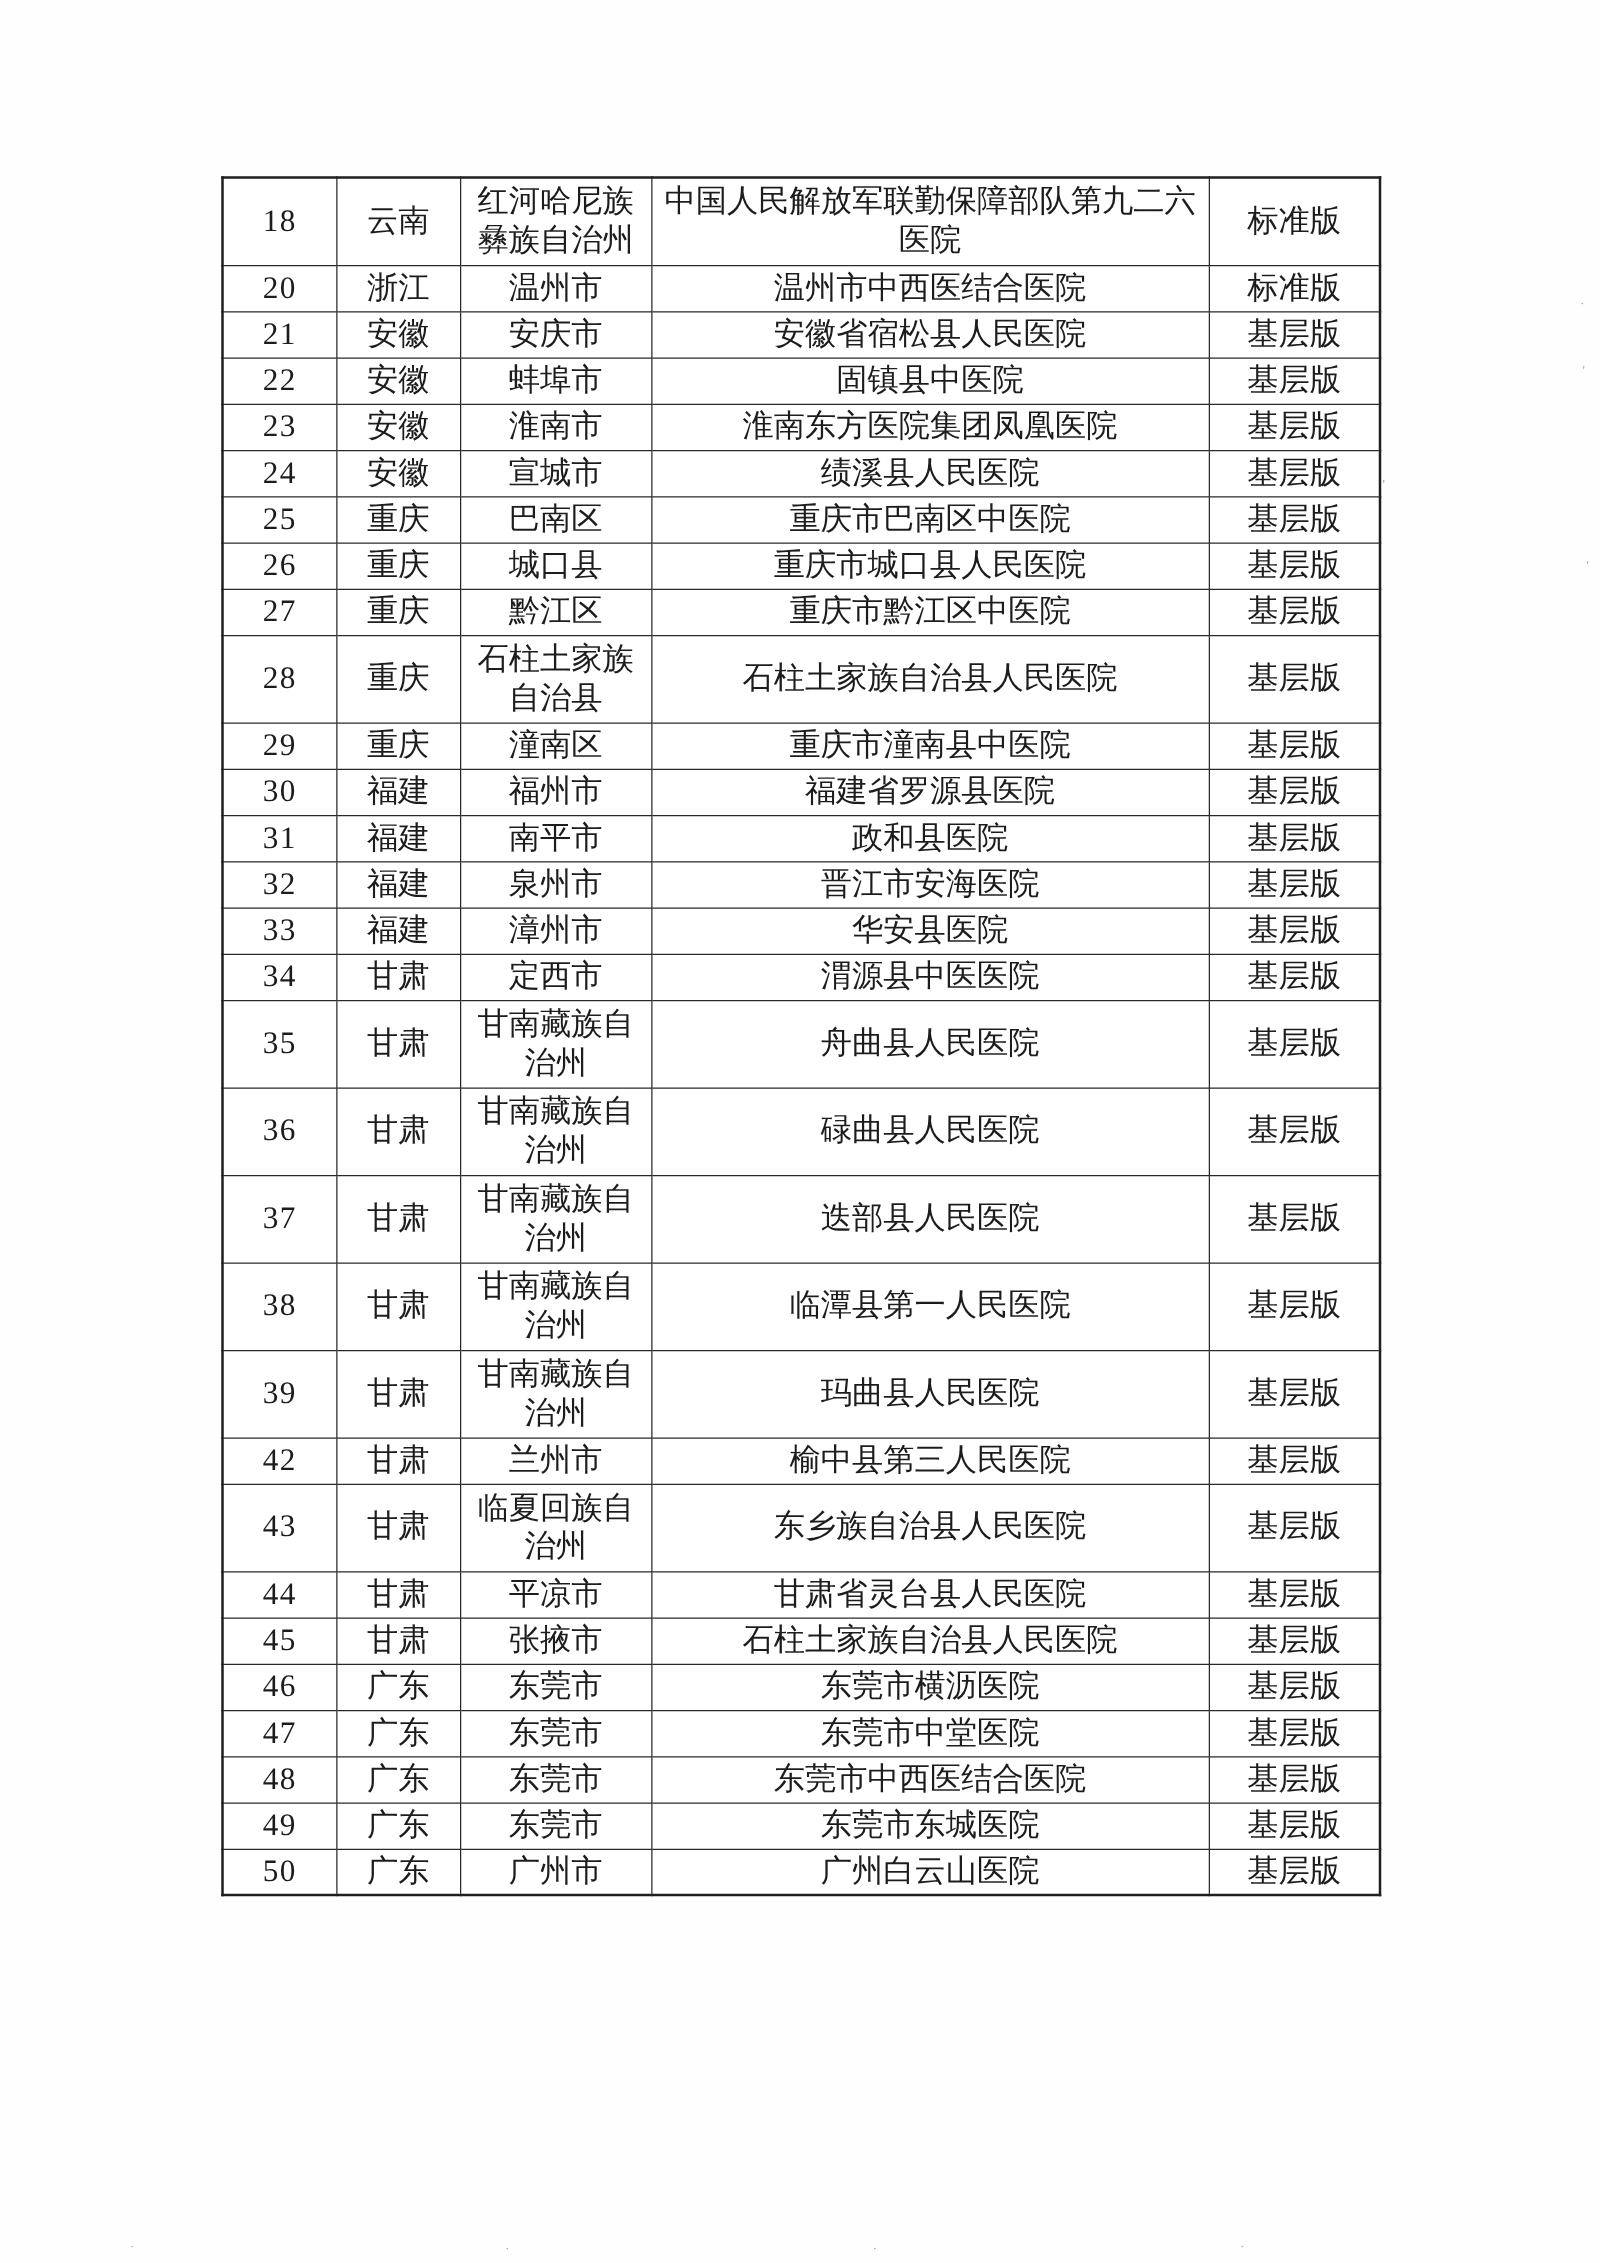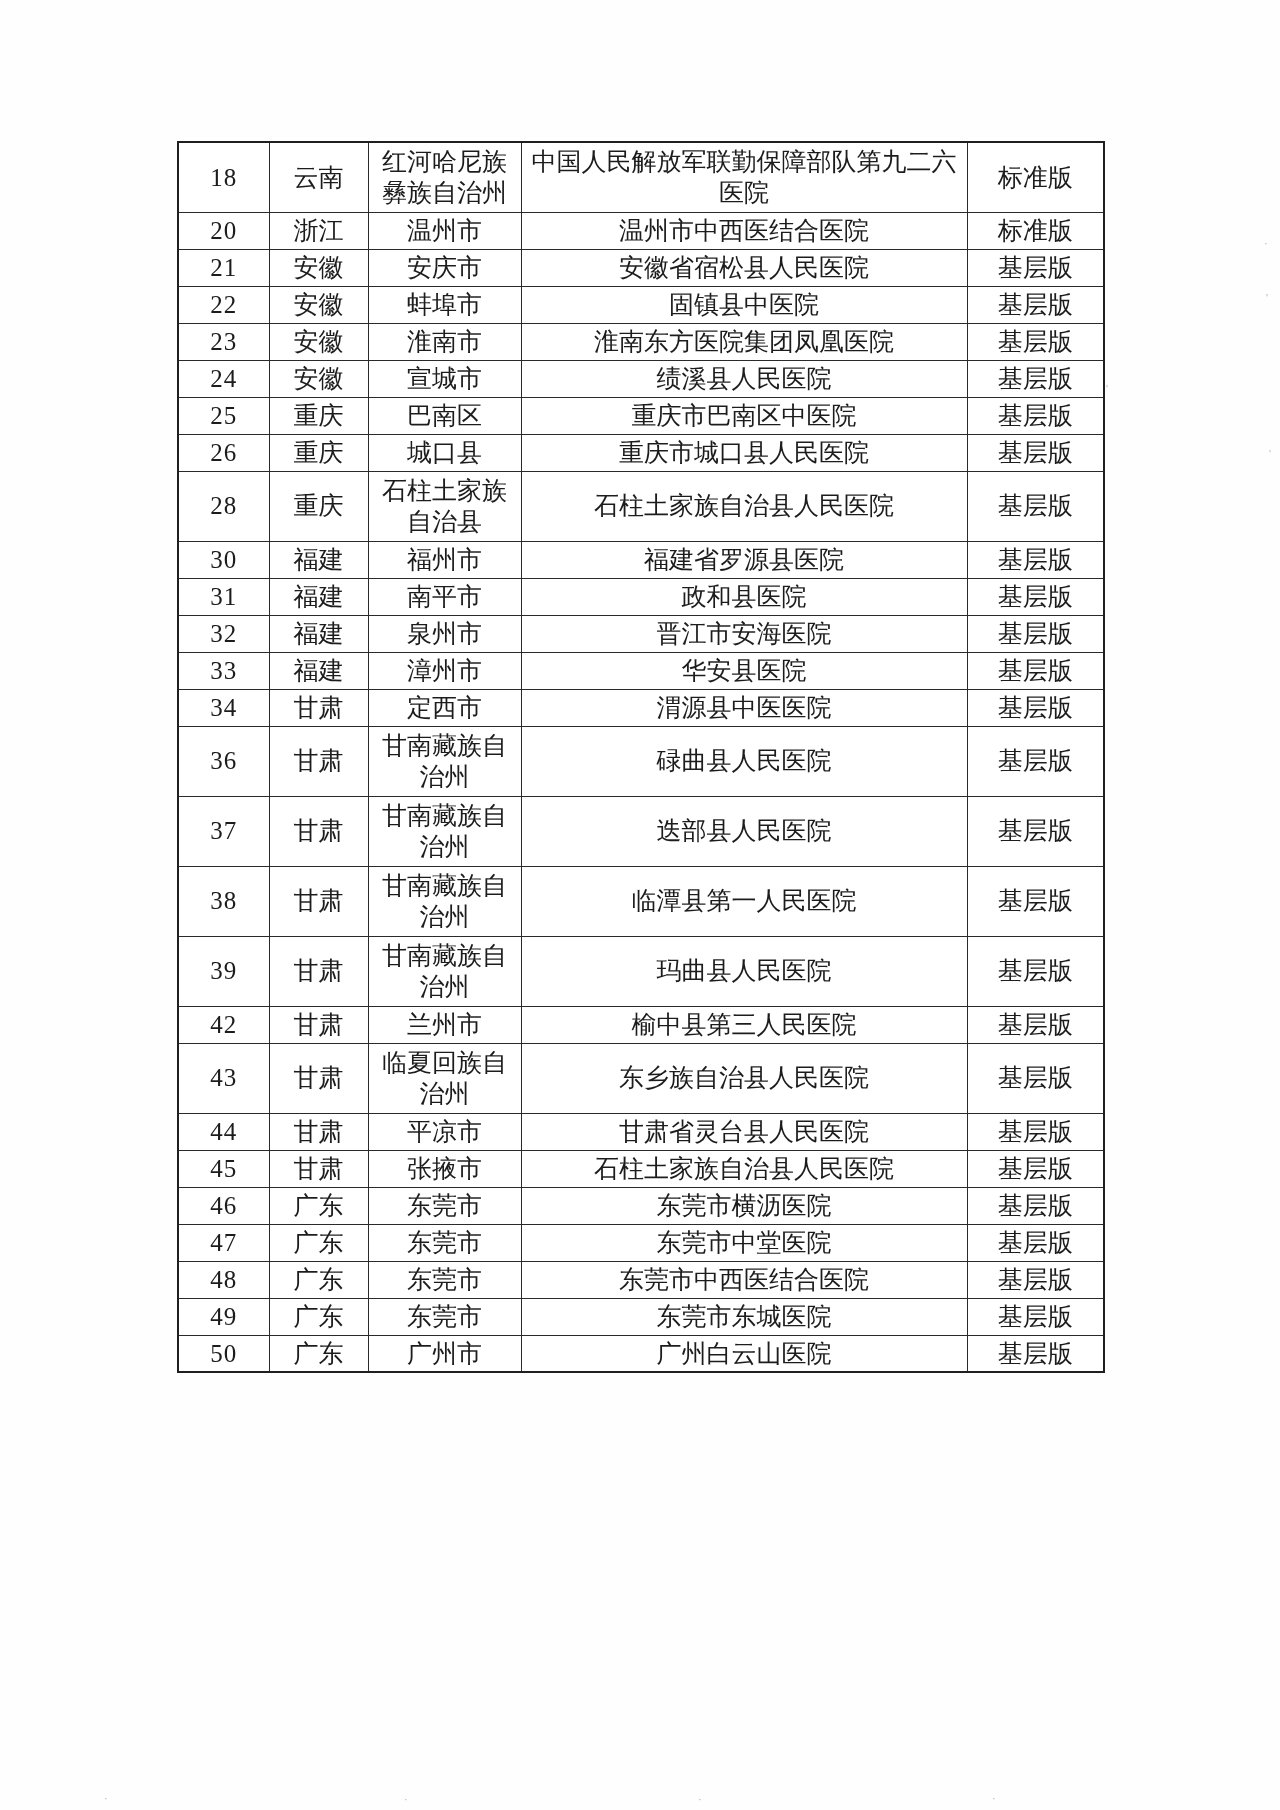--- a/index.html
+++ b/index.html
@@ -112,29 +112,43 @@
           <td class="cell-hospital">重庆市巴南区中医院</td>
           <td class="cell-version">基层版</td>
         </tr>
         <tr class="row">
           <td class="cell-no">26</td>
           <td class="cell-province">重庆</td>
           <td class="cell-city">城口县</td>
           <td class="cell-hospital">重庆市城口县人民医院</td>
           <td class="cell-version">基层版</td>
         </tr>
+        <tr class="row">
+          <td class="cell-no">27</td>
+          <td class="cell-province">重庆</td>
+          <td class="cell-city">黔江区</td>
+          <td class="cell-hospital">重庆市黔江区中医院</td>
+          <td class="cell-version">基层版</td>
+        </tr>
         <tr class="row tall">
           <td class="cell-no">28</td>
           <td class="cell-province">重庆</td>
           <td class="cell-city">石柱土家族
 自治县</td>
           <td class="cell-hospital">石柱土家族自治县人民医院</td>
           <td class="cell-version">基层版</td>
         </tr>
         <tr class="row">
+          <td class="cell-no">29</td>
+          <td class="cell-province">重庆</td>
+          <td class="cell-city">潼南区</td>
+          <td class="cell-hospital">重庆市潼南县中医院</td>
+          <td class="cell-version">基层版</td>
+        </tr>
+        <tr class="row">
           <td class="cell-no">30</td>
           <td class="cell-province">福建</td>
           <td class="cell-city">福州市</td>
           <td class="cell-hospital">福建省罗源县医院</td>
           <td class="cell-version">基层版</td>
         </tr>
         <tr class="row">
           <td class="cell-no">31</td>
           <td class="cell-province">福建</td>
           <td class="cell-city">南平市</td>
@@ -153,20 +167,28 @@
           <td class="cell-province">福建</td>
           <td class="cell-city">漳州市</td>
           <td class="cell-hospital">华安县医院</td>
           <td class="cell-version">基层版</td>
         </tr>
         <tr class="row">
           <td class="cell-no">34</td>
           <td class="cell-province">甘肃</td>
           <td class="cell-city">定西市</td>
           <td class="cell-hospital">渭源县中医医院</td>
+          <td class="cell-version">基层版</td>
+        </tr>
+        <tr class="row tall">
+          <td class="cell-no">35</td>
+          <td class="cell-province">甘肃</td>
+          <td class="cell-city">甘南藏族自
+治州</td>
+          <td class="cell-hospital">舟曲县人民医院</td>
           <td class="cell-version">基层版</td>
         </tr>
         <tr class="row tall">
           <td class="cell-no">36</td>
           <td class="cell-province">甘肃</td>
           <td class="cell-city">甘南藏族自
 治州</td>
           <td class="cell-hospital">碌曲县人民医院</td>
           <td class="cell-version">基层版</td>
         </tr>

